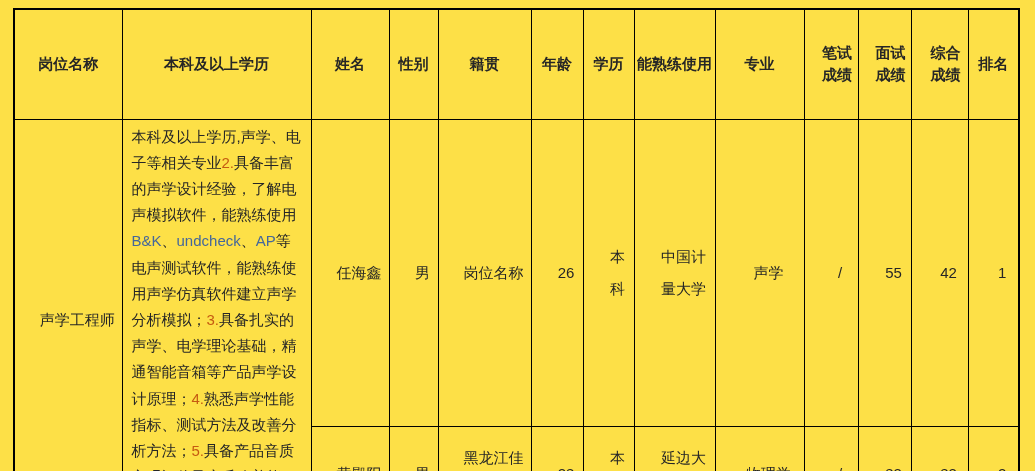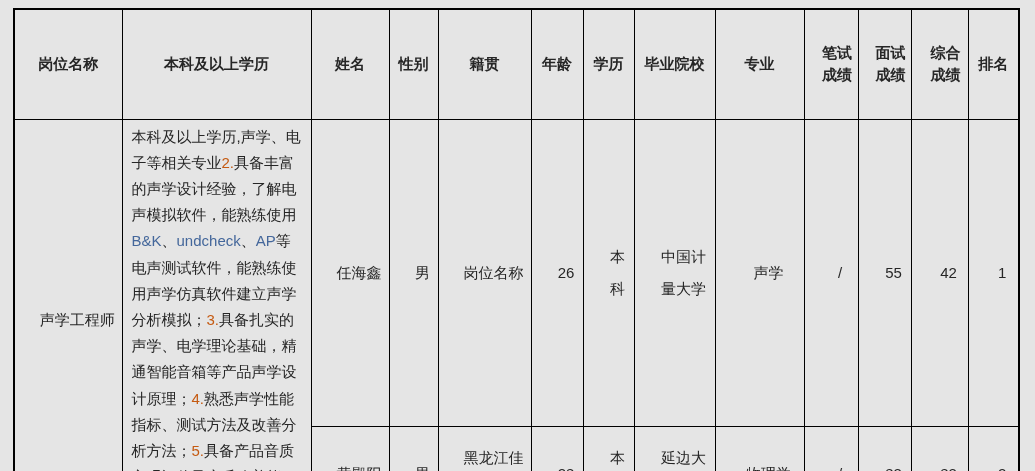--- a/index.html
+++ b/index.html
@@ -13,21 +13,21 @@
     margin: 0;
     padding: 0;
     background: #ffffff;
     font-family: "Liberation Sans", "DejaVu Sans", sans-serif;
     color: var(--text);
   }
   .sheet {
     position: relative;
     width: 1035px;
     height: 471px;
-    background: #e5e5e5;
+    background: #fde047;
     overflow: hidden;
   }
   table.grid {
     position: absolute;
     left: 13px;
     top: 8px;
     width: 1005px;
     border-collapse: collapse;
     table-layout: fixed;
     border: 2px solid var(--border);
@@ -84,21 +84,21 @@
     </colgroup>
     <tbody>
         <tr class="header-row">
       <th>岗位名称</th>
       <th>本科及以上学历</th>
       <th>姓名</th>
       <th>性别</th>
       <th>籍贯</th>
       <th>年龄</th>
       <th>学历</th>
-      <th>毕业院校</th>
+      <th>能熟练使用</th>
       <th>专业</th>
       <th>
         <span class="hline">笔试</span>
         <span class="hline">成绩</span>
       </th>
       <th>
         <span class="hline">面试</span>
         <span class="hline">成绩</span>
       </th>
       <th>

